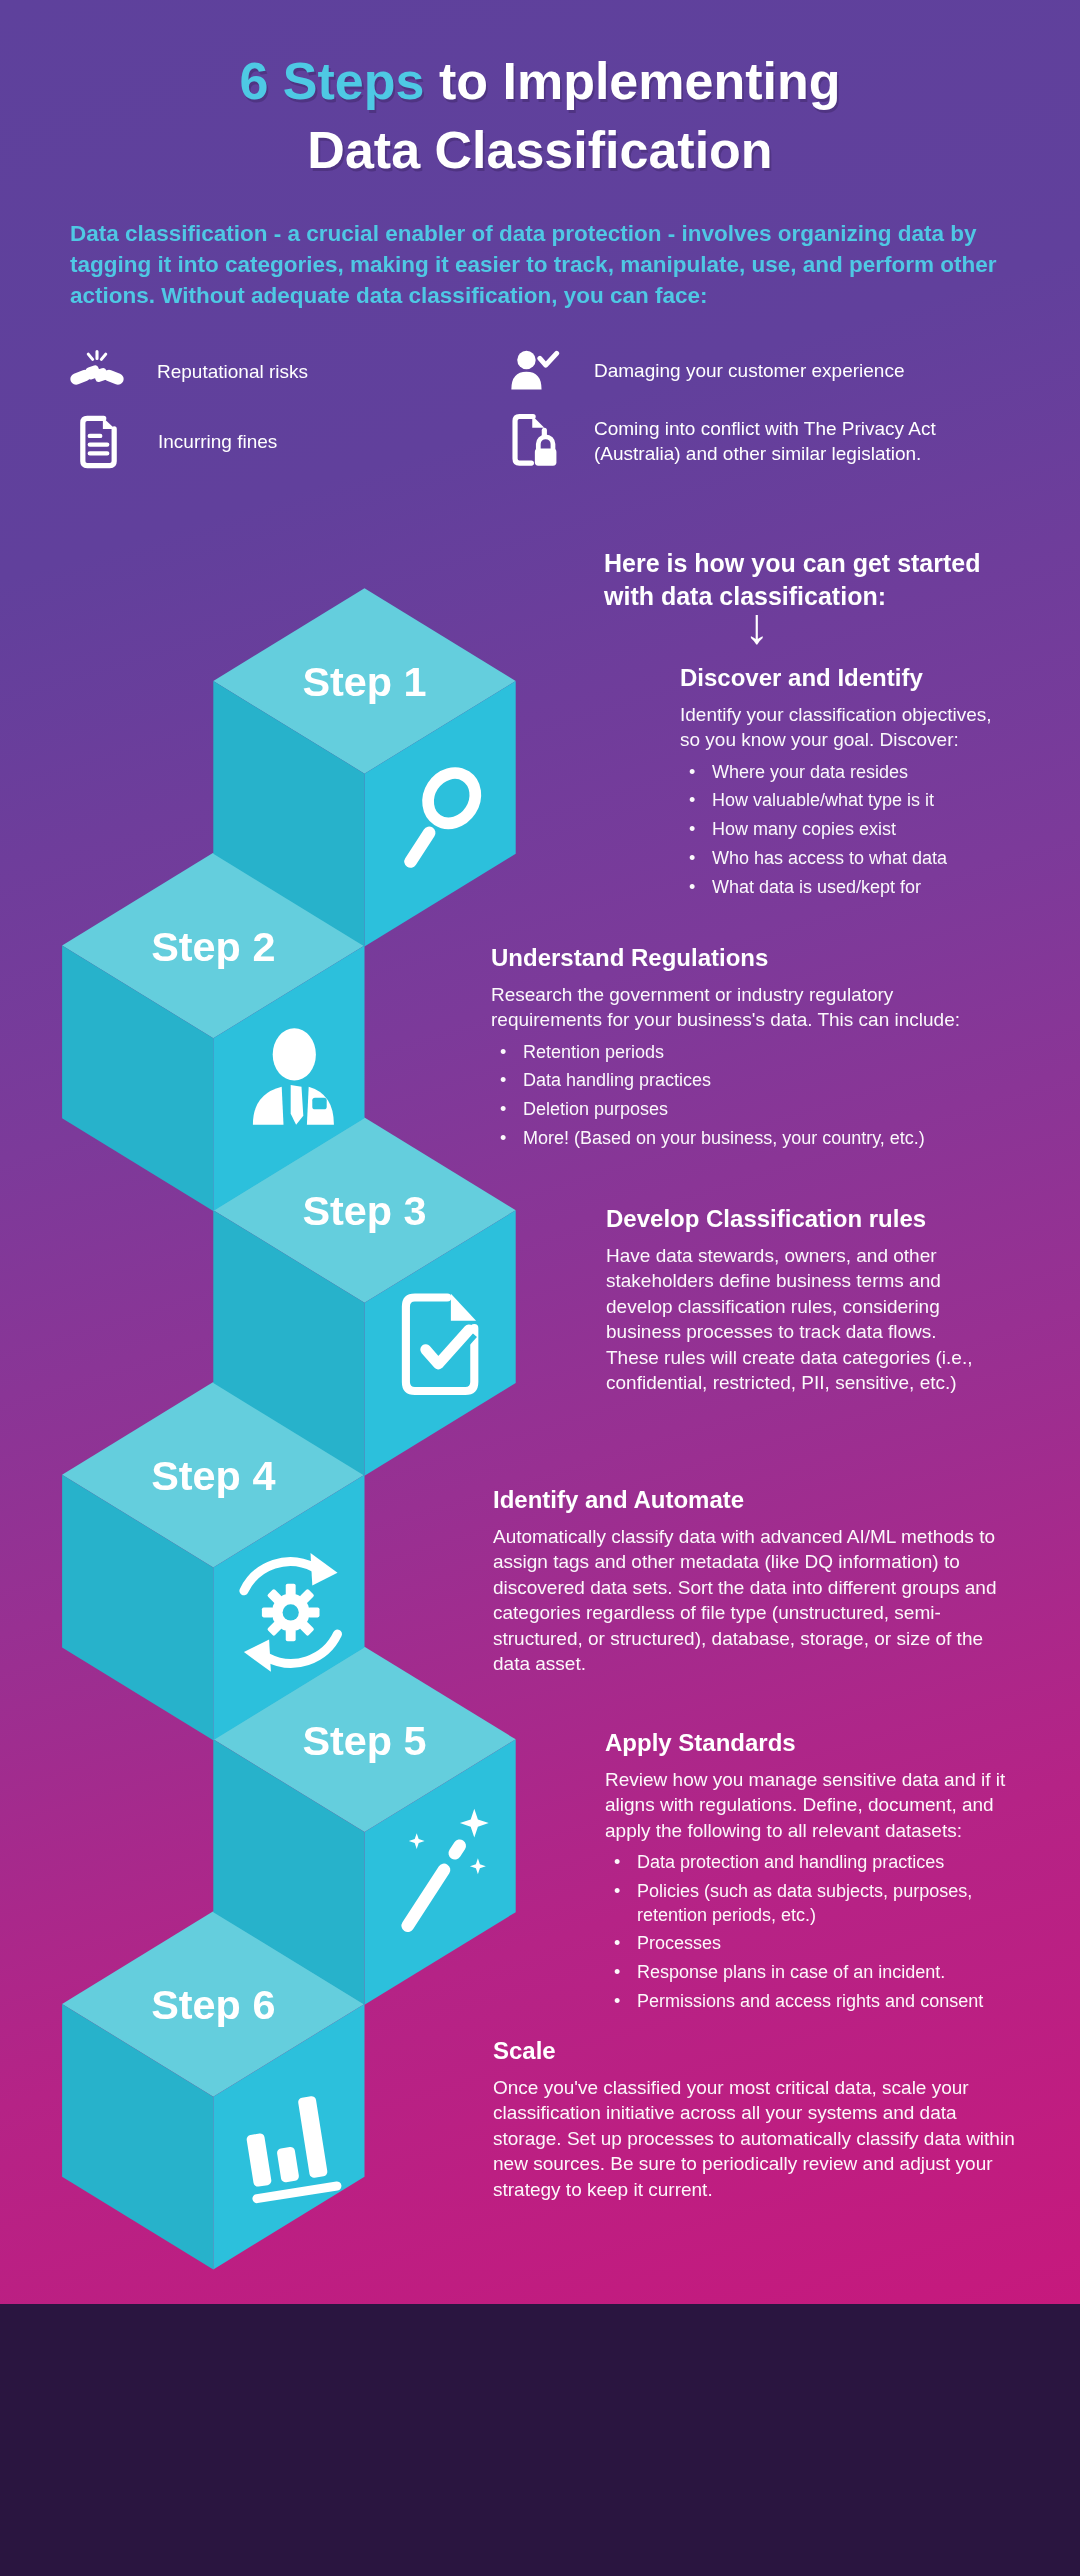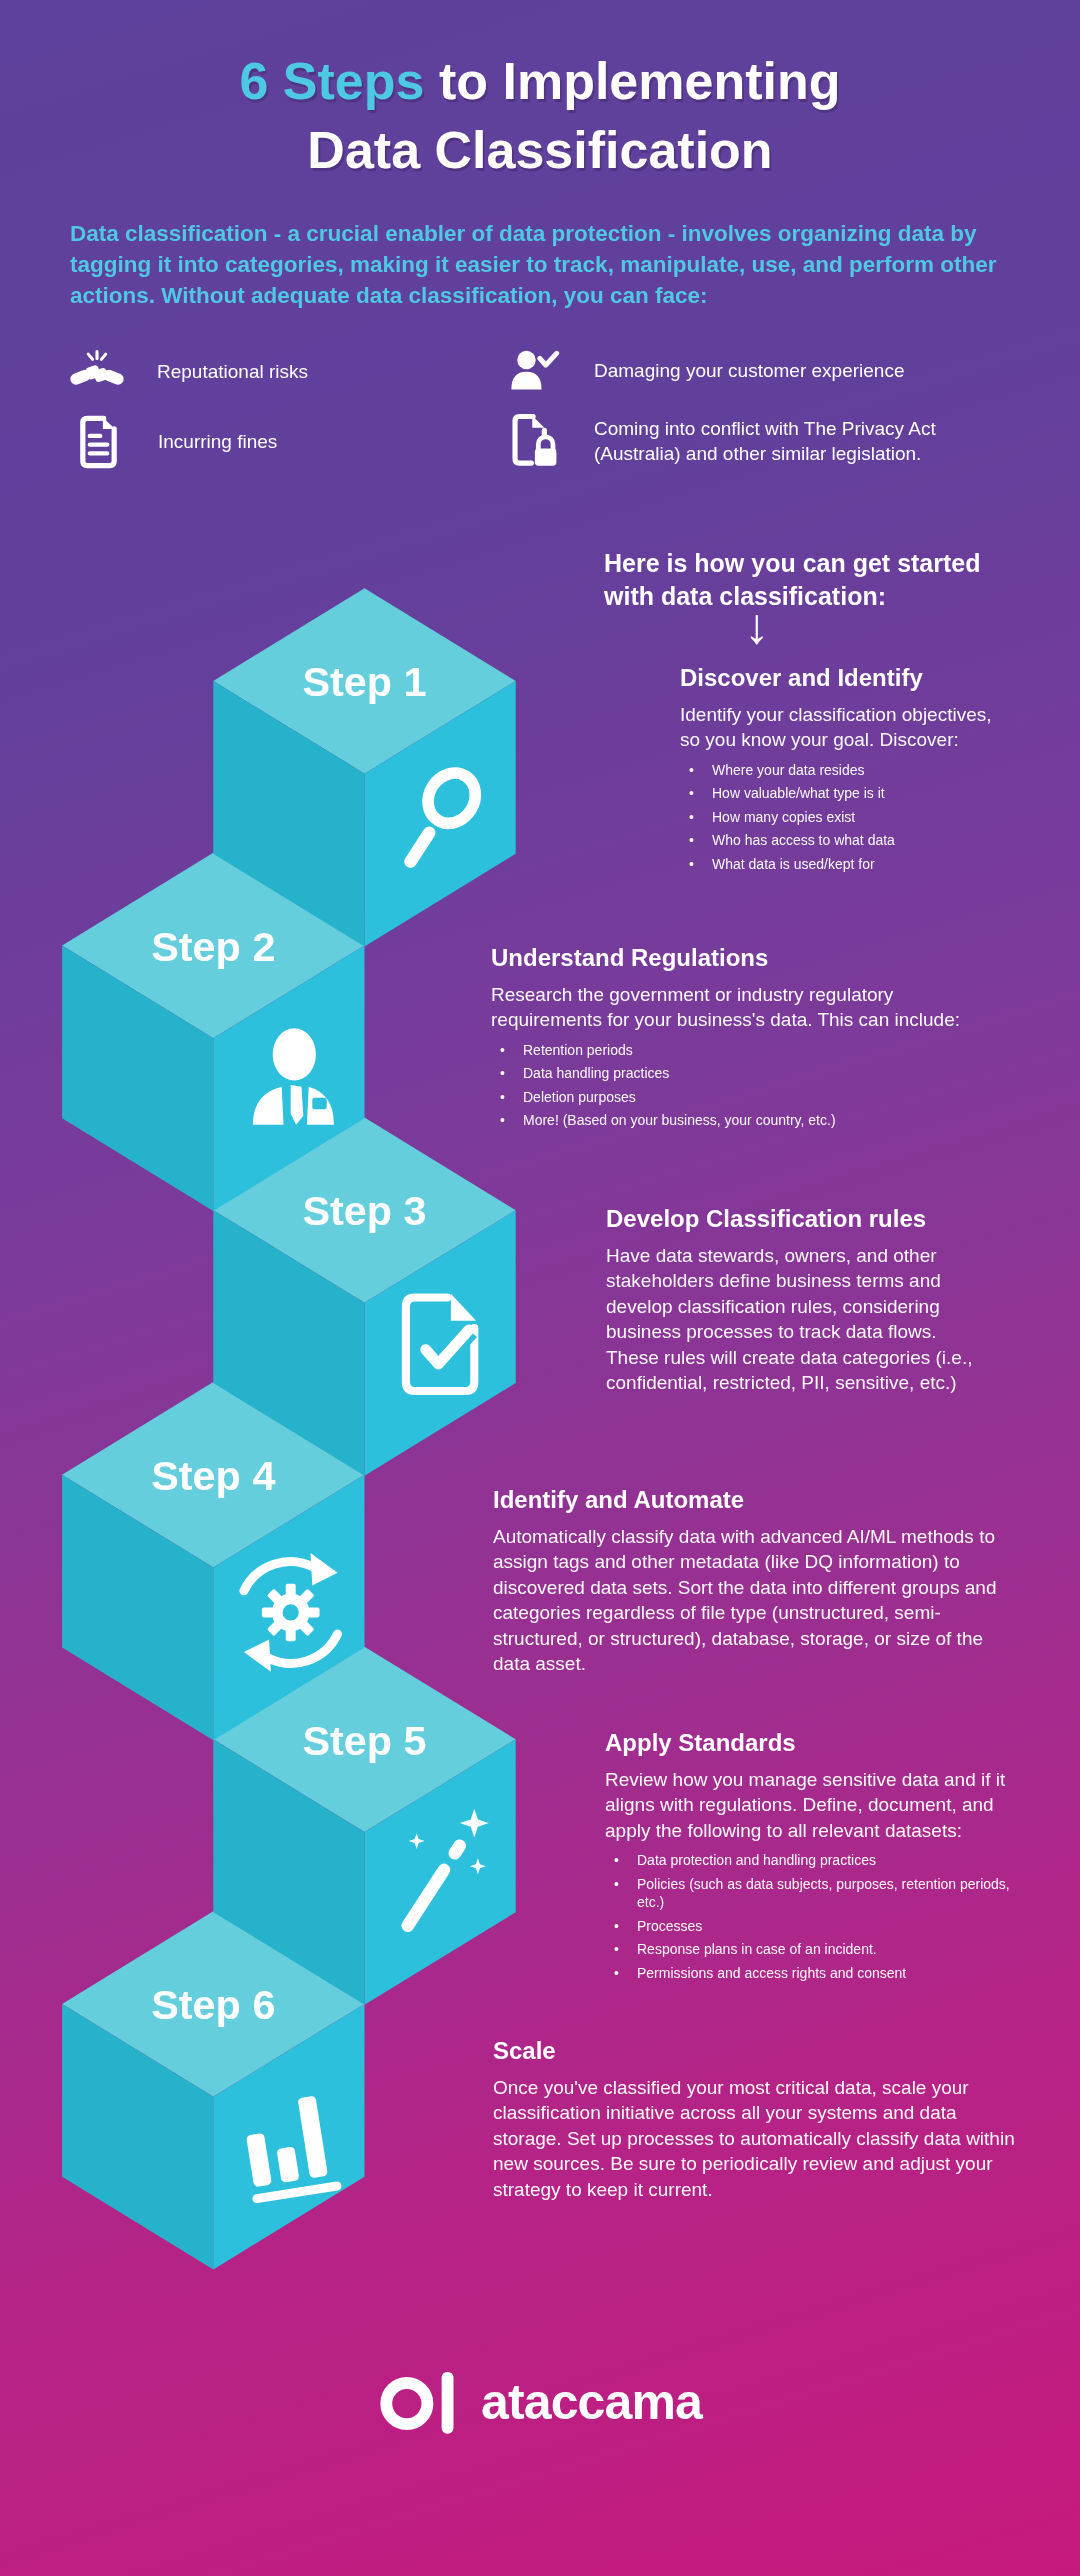--- a/index.html
+++ b/index.html
@@ -1,18 +1,18 @@
 <!DOCTYPE html>
 <html style="font-size:14.4px"><head>
 <meta charset="utf-8">
 <style>
   html,body{margin:0;padding:0;background:#2a1540;}
   .canvas{
     position:relative;
-    width:1080px;height:2576px;
+    width:1080px;height:2304px;
     margin:0 auto;
     overflow:hidden;
     font-family:"Liberation Sans","DejaVu Sans",sans-serif;
     background:linear-gradient(163deg,#5e419c 0%,#61409c 22%,#7c3a9a 44%,#983092 62%,#b52386 80%,#c6197d 100%);
     text-decoration:underline;
   }
   .abs{position:absolute;}
 
   
   .title{
@@ -59,21 +59,21 @@
     font-size:46px;font-weight:700;fill:#ffffff;text-anchor:middle;
   }
 
   
   .step-block{color:#ffffff;}
   .step-block h2{margin:0 0 9px 0;font-size:24px;font-weight:700;line-height:1.2;}
   .step-block p{margin:0;font-size:19px;line-height:1.34;color:rgba(255,255,255,.97);}
   .step-block ul{list-style:none;margin:8px 0 0 0;padding:0;}
   .step-block li{
     position:relative;padding-left:32px;margin:5px 0;
-    font-size:14px;line-height:1.32;color:rgba(255,255,255,.97);
+    font-size:18px;line-height:1.32;color:rgba(255,255,255,.97);
   }
   .step-block li::before{content:"\2022";position:absolute;left:9px;top:0;}
   .sb-1{top:664px; left:680px;width:326px;}
   .sb-2{top:944px;left:491px;width:477px;}
   .sb-3{top:1205px;left:606px;width:369px;}
   .sb-4{top:1486px;left:493px;width:506px;}
   .sb-5{top:1729px;left:605px;width:407px;}
   .sb-6{top:2037px;left:493px;width:524px;}
 
   

